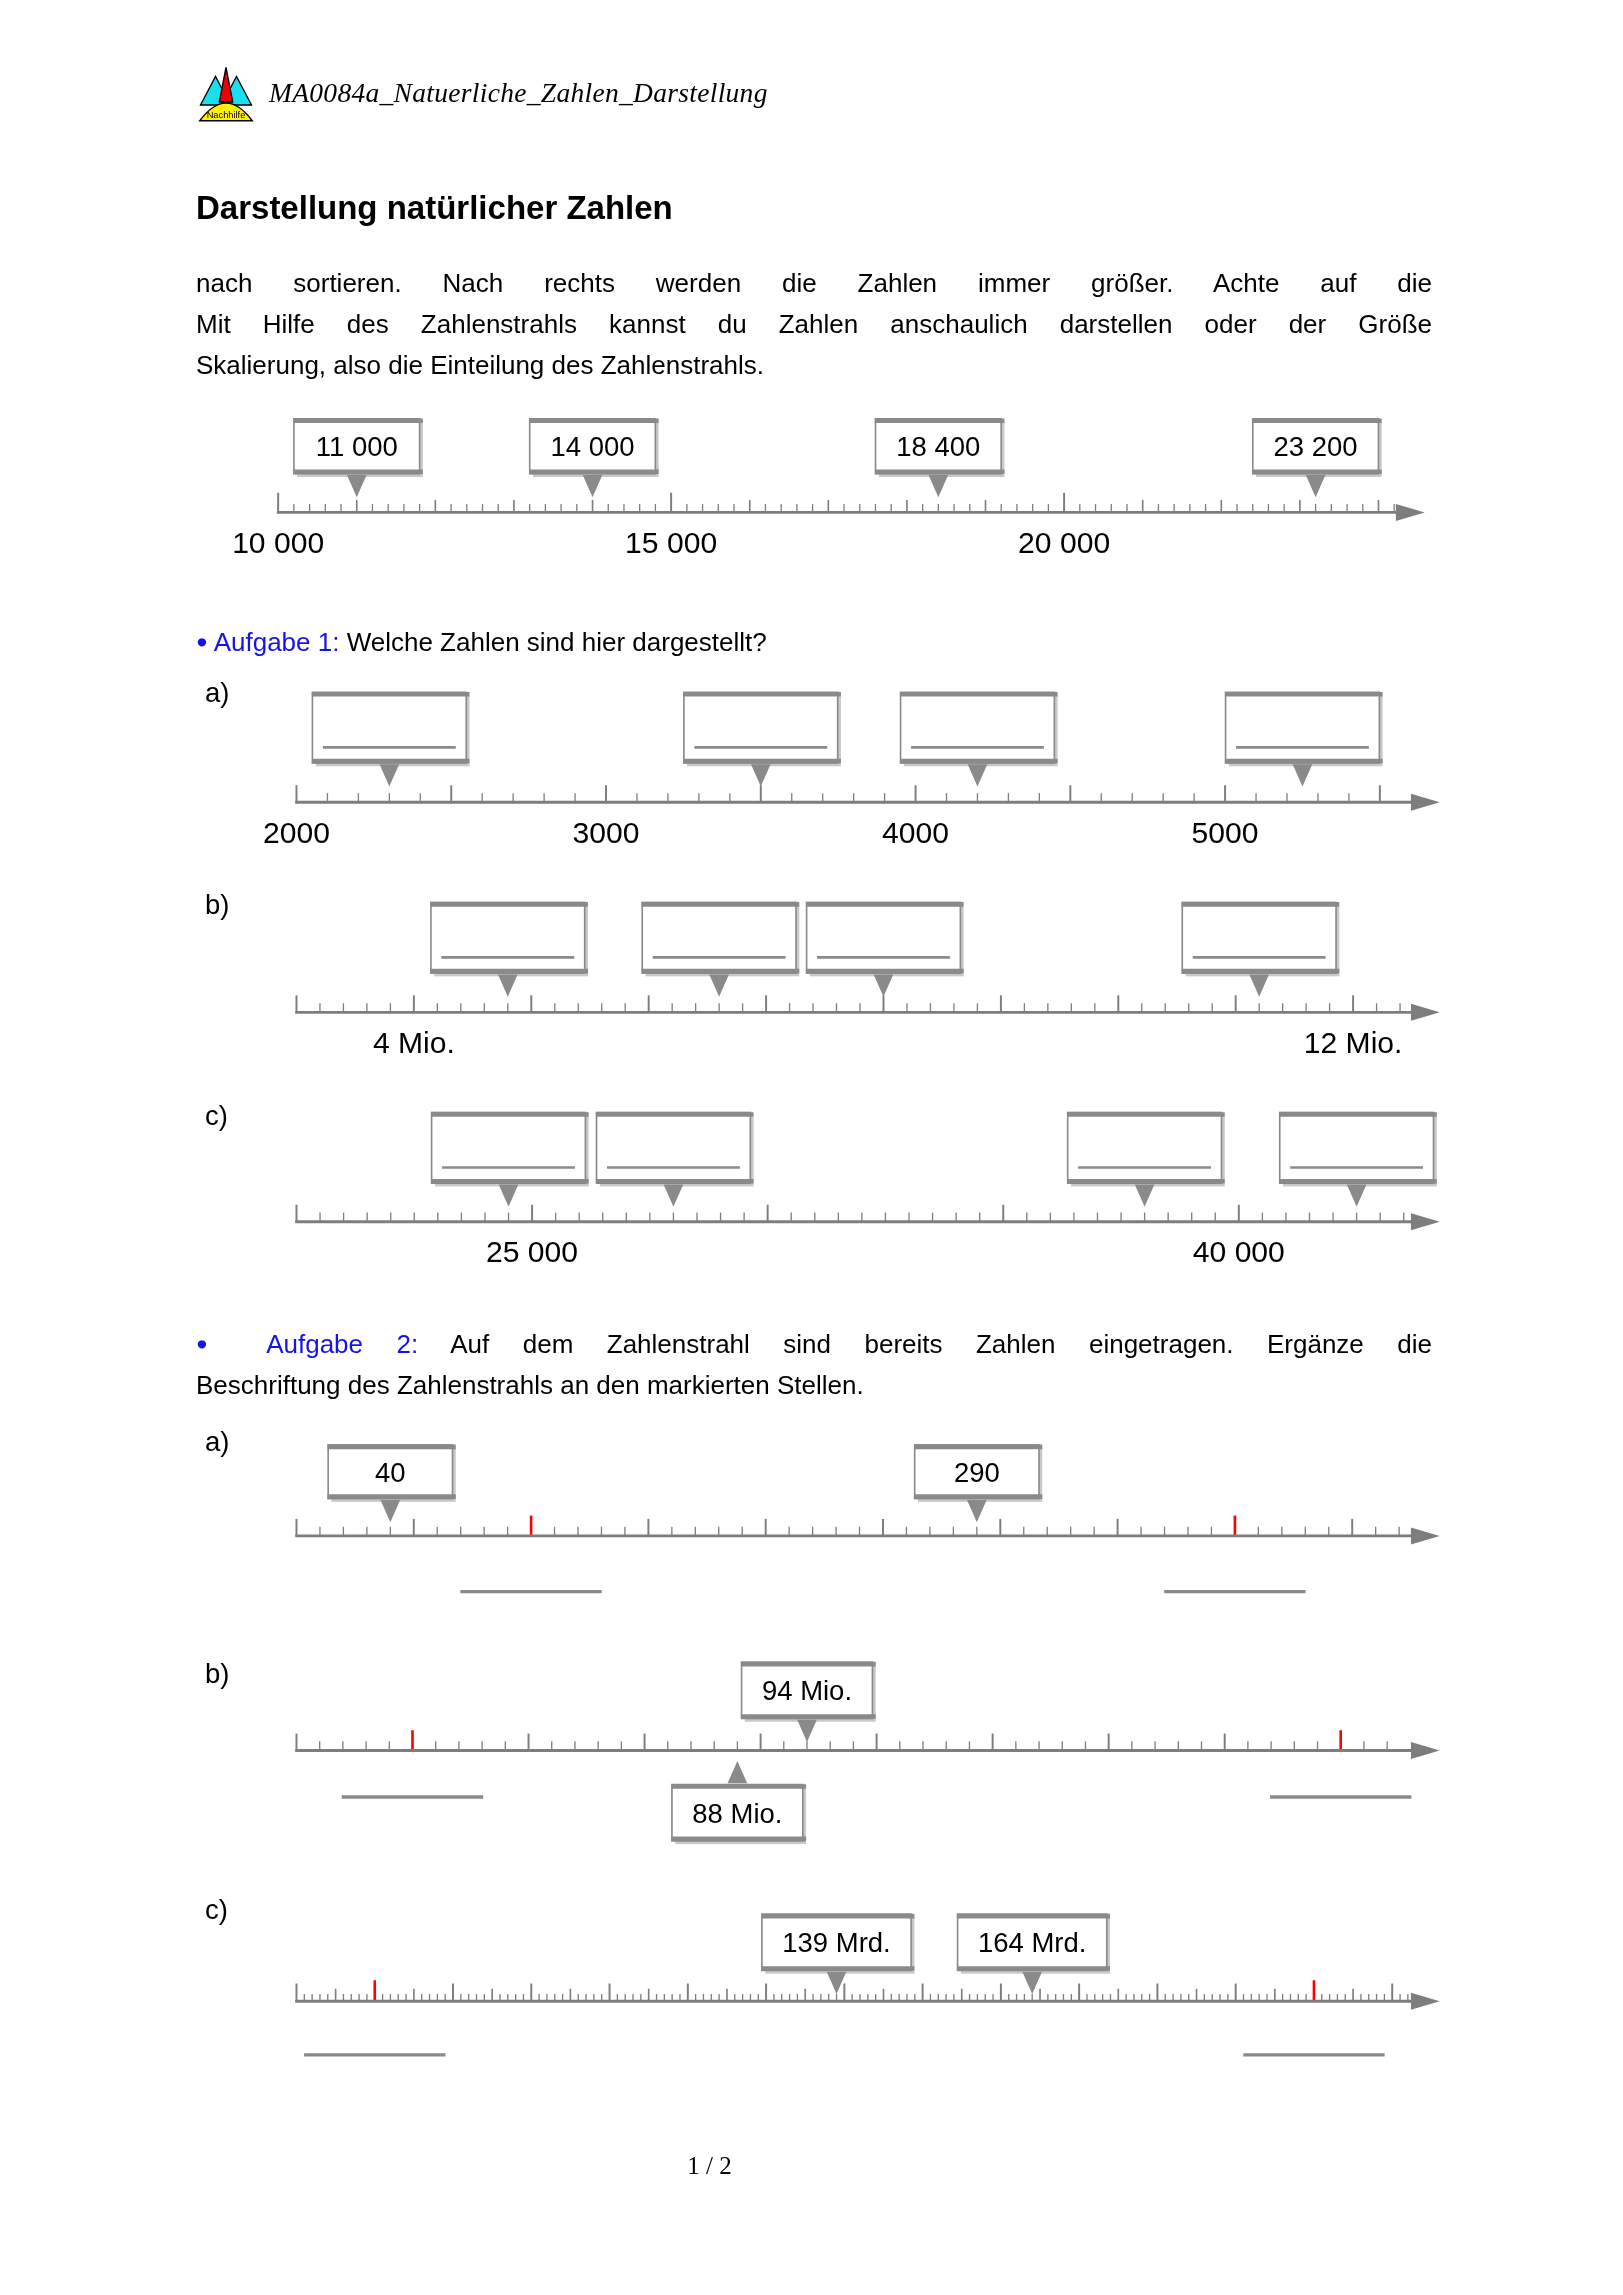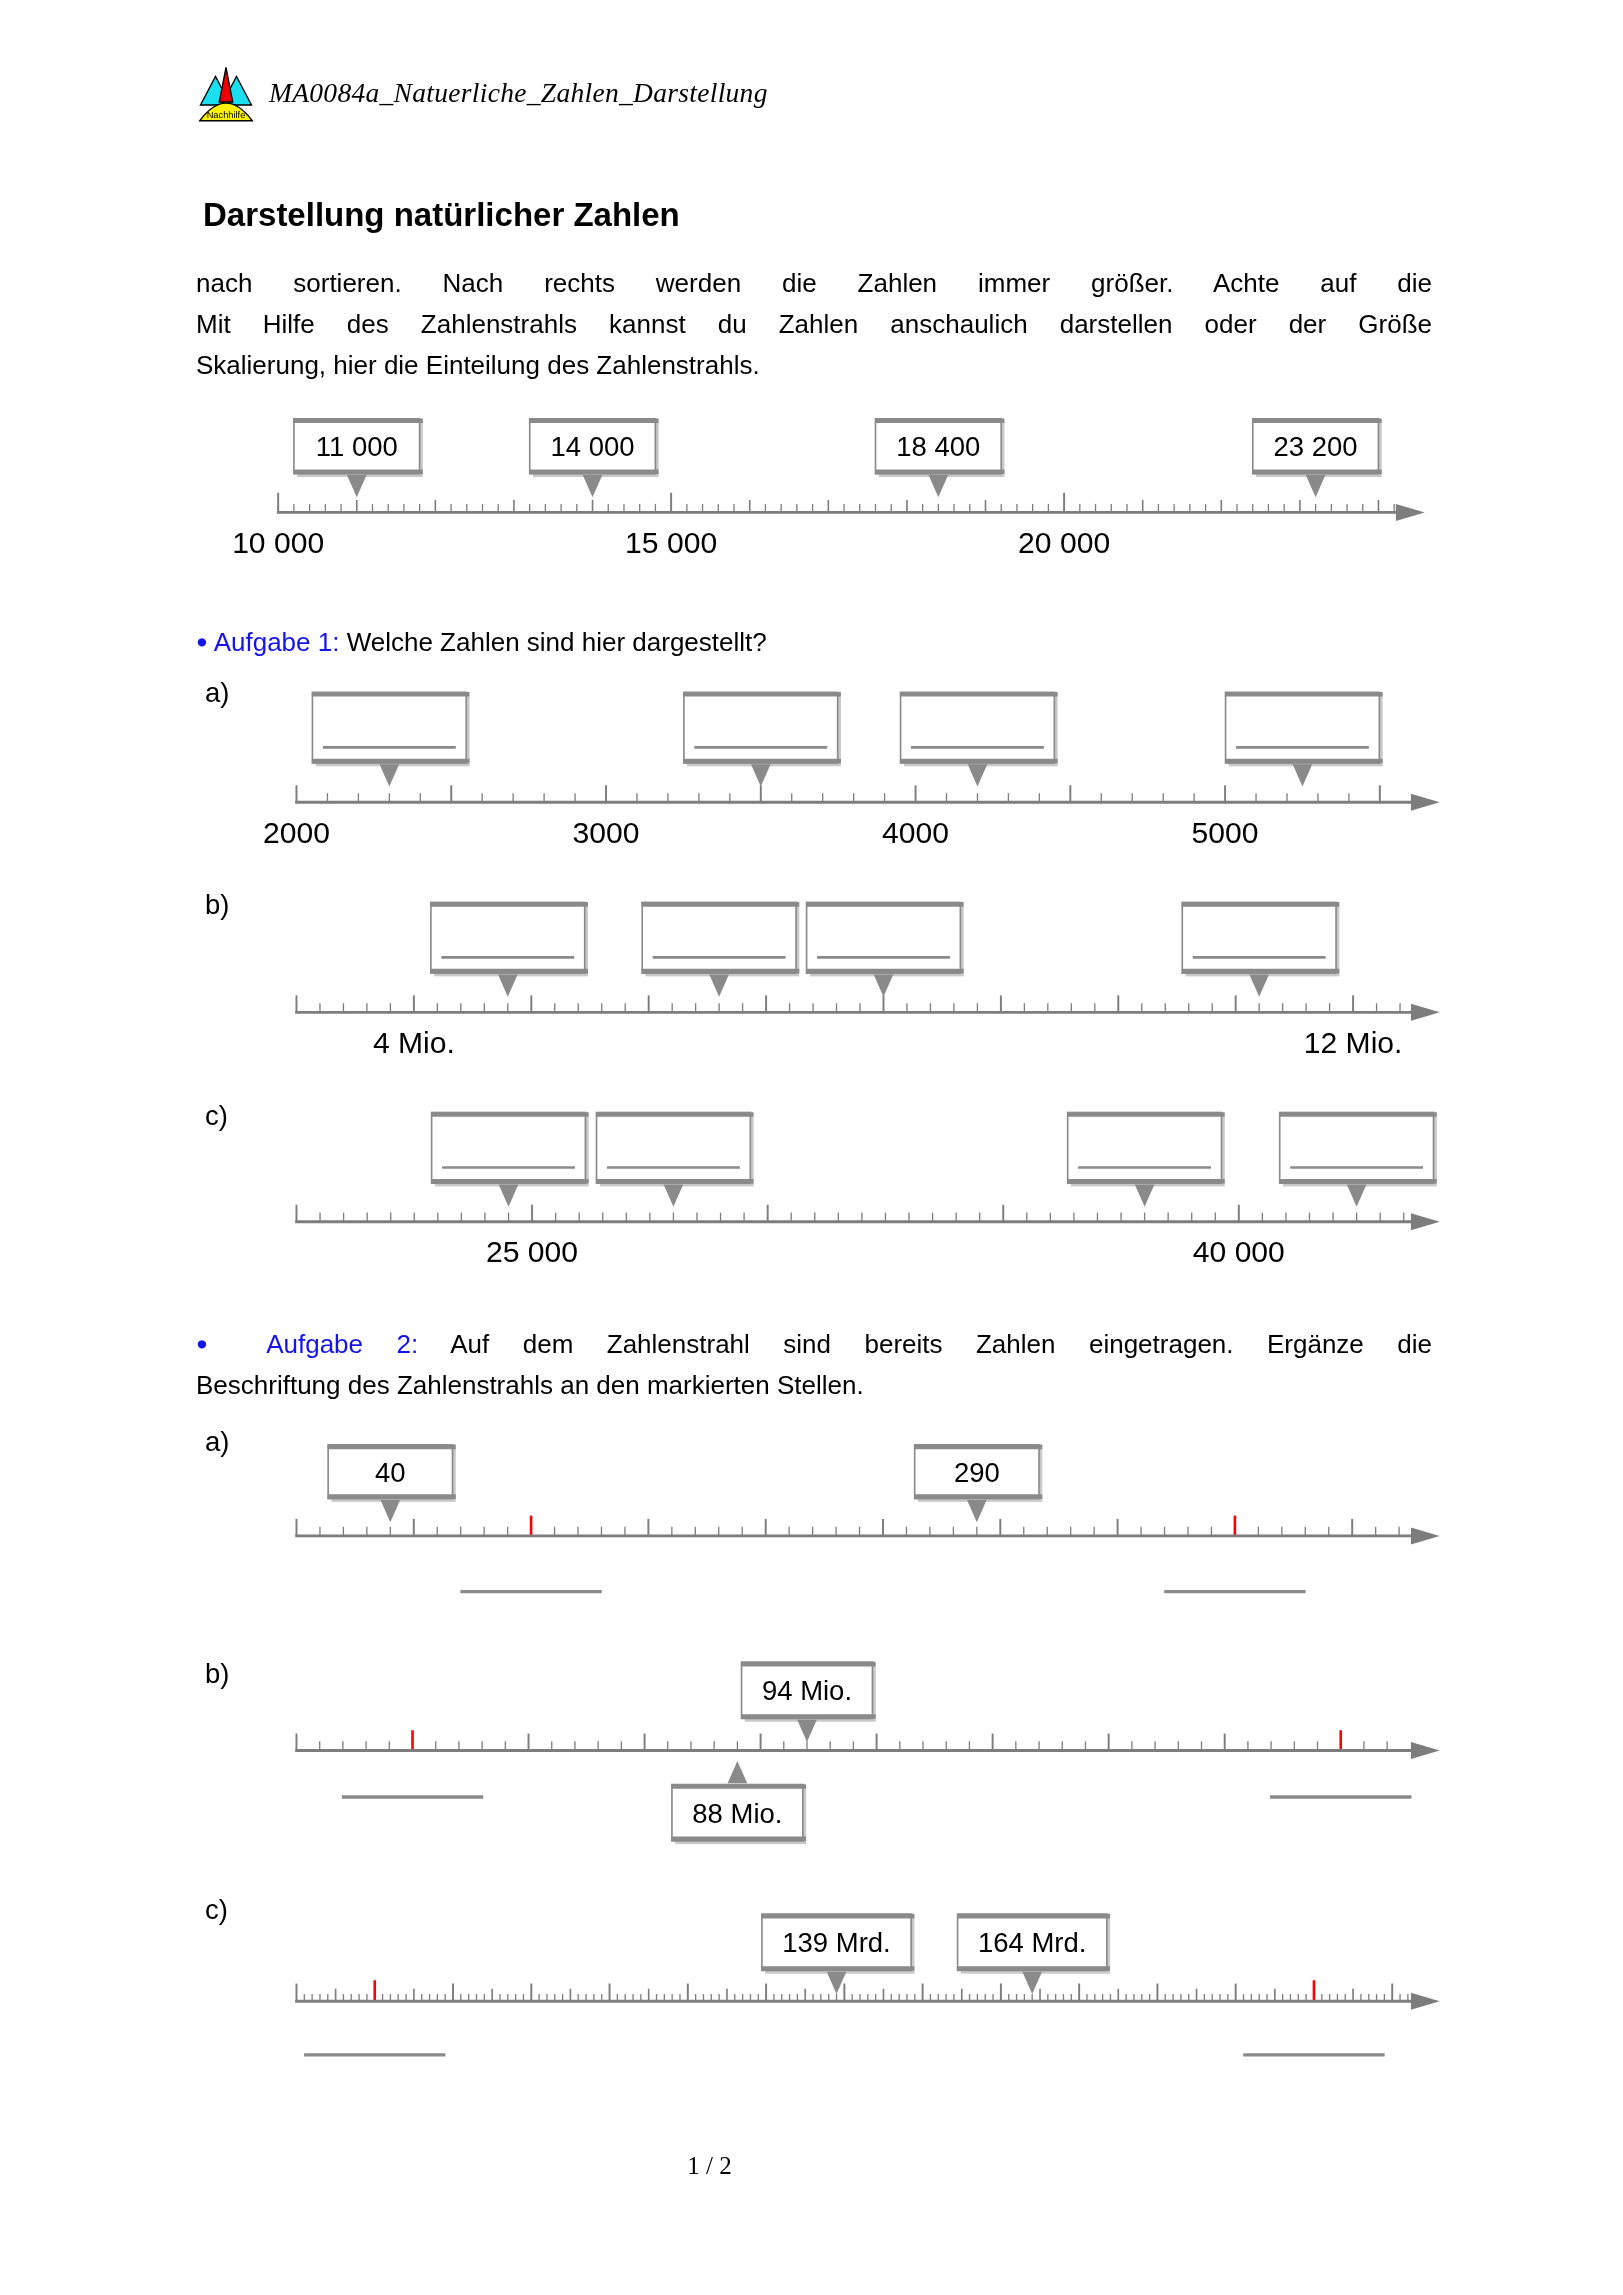--- a/index.html
+++ b/index.html
@@ -2,21 +2,21 @@
 <html style="font-size:10.5px"><head>
 <meta charset="utf-8">
 <style>
   :root{ --blue:#1414E8; --gray:#7d7d7d; }
   html,body{margin:0;padding:0;background:#ffffff;}
   .page{position:relative;width:1623px;height:2295px;background:#fff;
         font-family:"Liberation Sans",sans-serif;color:#000;overflow:hidden;}
   .abs{position:absolute;}
   .hdr{left:196px;top:63px;display:flex;align-items:center;gap:13px;}
   .filename{font-family:"Liberation Serif",serif;font-style:italic;font-size:27.5px;letter-spacing:0.3px;text-align:right;}
-  .title{left:196px;top:189px;font-size:33px;font-weight:700;margin:7px;}
+  .title{left:196px;top:189px;font-size:33px;font-weight:700;margin:0;}
   .intro{left:196px;top:263px;width:1236px;font-size:26px;line-height:41px;}
   .jl{text-align:justify;text-align-last:justify;}
   .task-head{left:196px;width:1236px;font-size:26px;line-height:41px;}
   .bullet{color:var(--blue);font-size:19.6px;vertical-align:3.3px;}
   .tlabel{color:var(--blue);font-weight:400;margin-top:17px;}
   .rowlabel{left:205px;font-size:27.5px;}
   #diagrams{position:absolute;left:0;top:0;font-family:"Liberation Sans",sans-serif;}
   .footer{left:0;top:2152px;width:1419px;text-align:center;
           font-family:"Liberation Serif",serif;font-size:25px;}
 </style>
@@ -34,21 +34,21 @@
       <text x="20" y="36.4" text-anchor="middle" font-size="6.2" fill="#000">Nachhilfe</text>
     </svg>
     <span class="filename">MA0084a_Natuerliche_Zahlen_Darstellung</span>
   </div>
 
   <h1 class="title abs">Darstellung natürlicher Zahlen</h1>
 
   <div class="intro abs">
     <div class="jl">nach sortieren. Nach rechts werden die Zahlen immer größer. Achte auf die</div>
     <div class="jl">Mit Hilfe des Zahlenstrahls kannst du Zahlen anschaulich darstellen oder der Größe</div>
-    <div>Skalierung, hier die Einteilung des Zahlenstrahls.</div>
+    <div>Skalierung, also die Einteilung des Zahlenstrahls.</div>
   </div>
 
   <svg id="diagrams" width="1623" height="2295" viewBox="0 0 2480 3507">
       <g>
         <g>
           <line x1="425" y1="753" x2="425" y2="783" stroke="#7d7d7d" stroke-width="3"></line>
           <line x1="449.02" y1="770" x2="449.02" y2="783" stroke="#7d7d7d" stroke-width="2"></line>
           <line x1="473.04" y1="770" x2="473.04" y2="783" stroke="#7d7d7d" stroke-width="2"></line>
           <line x1="497.06" y1="770" x2="497.06" y2="783" stroke="#7d7d7d" stroke-width="2"></line>
           <line x1="521.08" y1="770" x2="521.08" y2="783" stroke="#7d7d7d" stroke-width="2"></line>

